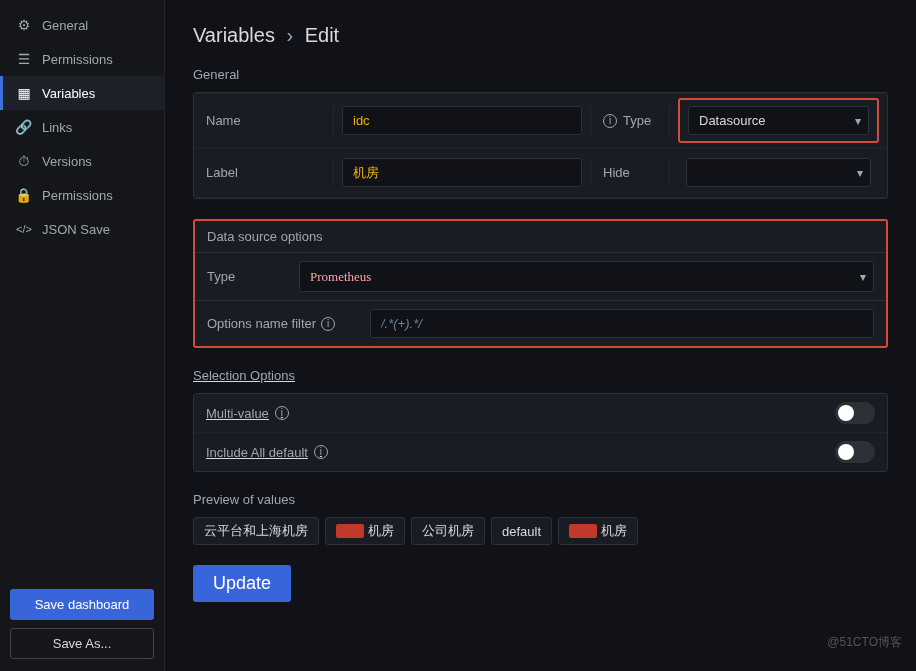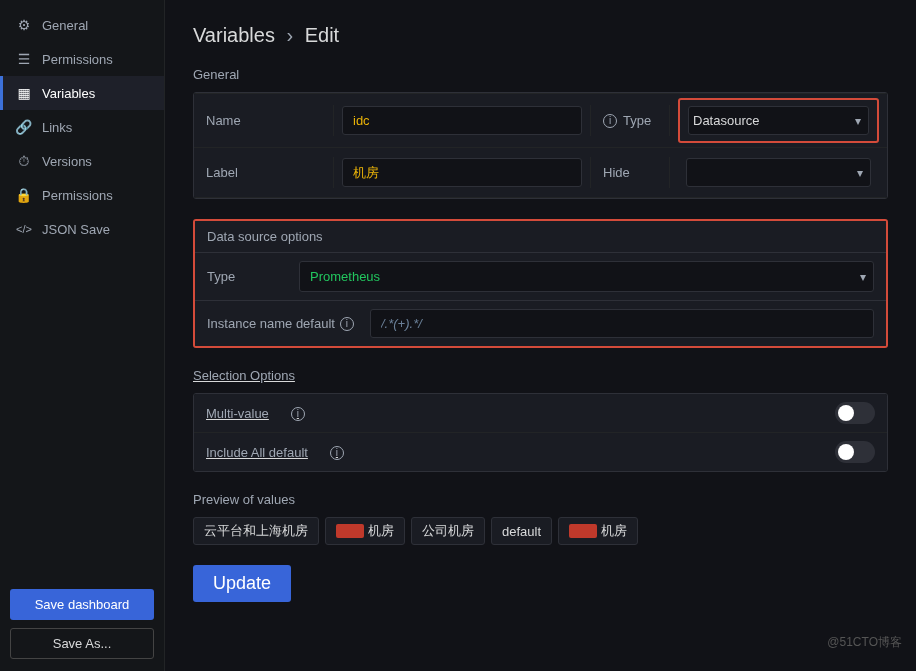--- a/index.html
+++ b/index.html
@@ -172,21 +172,21 @@
 
     .form-select-wrapper {
       flex: 1;
       padding: 6px 8px;
     }
     .form-select {
       background: #111217;
       border: 1px solid #2e3038;
       border-radius: 3px;
       color: #d8d9da;
-      padding: 6px 28px 6px 4px;
+      padding: 6px 28px 6px 10px;
       font-size: 13px;
       width: 100%;
       outline: none;
       appearance: none;
       cursor: pointer;
     }
     .select-wrapper {
       position: relative;
       width: 100%;
     }
@@ -241,27 +241,28 @@
       flex-shrink: 0;
     }
     .ds-select-wrap {
       flex: 1;
       position: relative;
     }
     .ds-select {
       background: #111217;
       border: 1px solid #2e3038;
       border-radius: 3px;
-      color: #22c55e;
+      color: #fca5a5;
       padding: 7px 28px 7px 10px;
       font-size: 13px;
       width: 100%;
       outline: none;
       appearance: none;
       cursor: pointer;
+      font-family: Liberation Serif, serif;
     }
     .ds-select-wrap::after {
       content: '▾';
       position: absolute;
       right: 8px;
       top: 50%;
       transform: translateY(-50%);
       color: #9fa7b3;
       pointer-events: none;
       font-size: 12px;
@@ -311,22 +312,22 @@
       background: #1a1c23;
       border-bottom: 1px solid #222426;
       gap: 8px;
     }
     .selection-row:last-child { border-bottom: none; }
     .sel-label {
       flex: 1;
       color: #9fa7b3;
       font-size: 13px;
       display: flex;
-      align-items: flex-end;
-      gap: 22px;
+      align-items: flex-start;
+      gap: 6px;
     }
 
     
     .toggle {
       width: 40px;
       height: 22px;
       background: #2e3038;
       border-radius: 11px;
       position: relative;
       cursor: pointer;
@@ -501,21 +502,21 @@
           <option>Graphite</option>
           <option>InfluxDB</option>
           <option>MySQL</option>
           <option>PostgreSQL</option>
         </select>
       </div>
     </div>
 
     <div class="instance-filter-row">
       <div class="instance-label">
-        <span>Instance name default</span>
+        <span>Options name filter</span>
         <span class="info-icon">i</span>
       </div>
       <input class="instance-input" type="text" placeholder="/.*-(+)-.*/" value="/.*(+).*/" style="">
     </div>
   </div>
 
   
   <div class="selection-section">
     <div class="section-label">Selection Options</div>
     <div class="selection-table">

